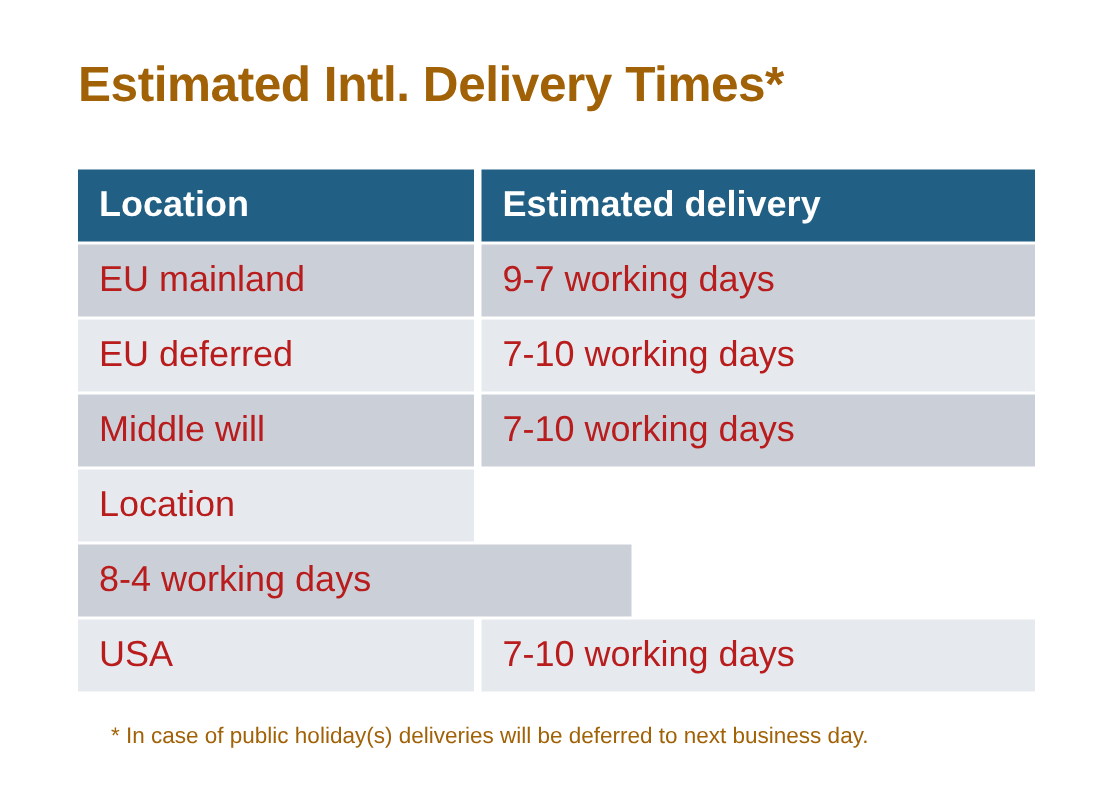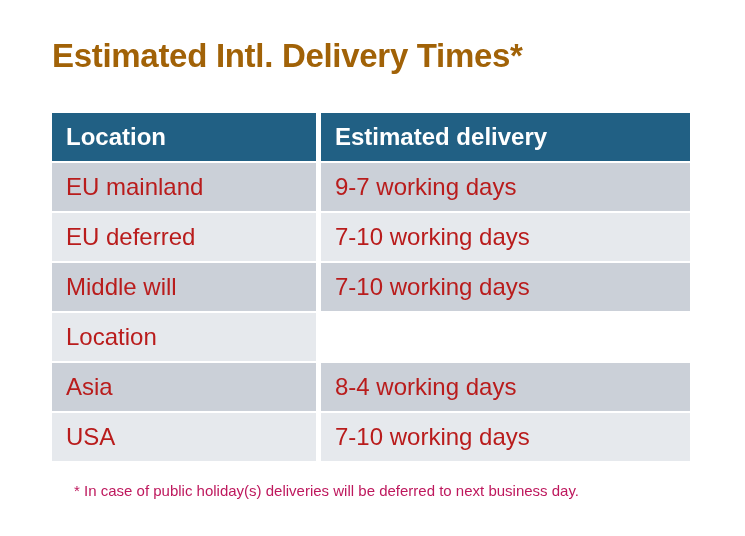--- a/index.html
+++ b/index.html
@@ -75,21 +75,21 @@
 
   .row.band-dark .cell  { background: #cbd0d8; }
   .row.band-light .cell { background: #e6e9ed; }
 
   
   .footnote {
     position: absolute;
     left: 74px;
     top: 481px;
     font-size: 15px;
-    color: #be185d;
+    color: #a16207;
     line-height: 1.3;
     white-space: nowrap;
   }
 </style>
 </head>
 <body>
 
 <div class="page">
 
   <div class="page-title">Estimated Intl. Delivery Times*</div>
@@ -114,21 +114,20 @@
     <div class="row band-dark">
       <div class="cell col-location">Middle will</div>
       <div class="cell col-delivery">7-10 working days</div>
     </div>
 
     <div class="row band-light">
       <div class="cell col-location">Location</div>
     </div>
 
     <div class="row band-dark">
-      <div class="cell col-location">Asia</div>
       <div class="cell col-delivery">8-4 working days</div>
     </div>
 
     <div class="row band-light">
       <div class="cell col-location">USA</div>
       <div class="cell col-delivery">7-10 working days</div>
     </div>
 
   </div>
 

